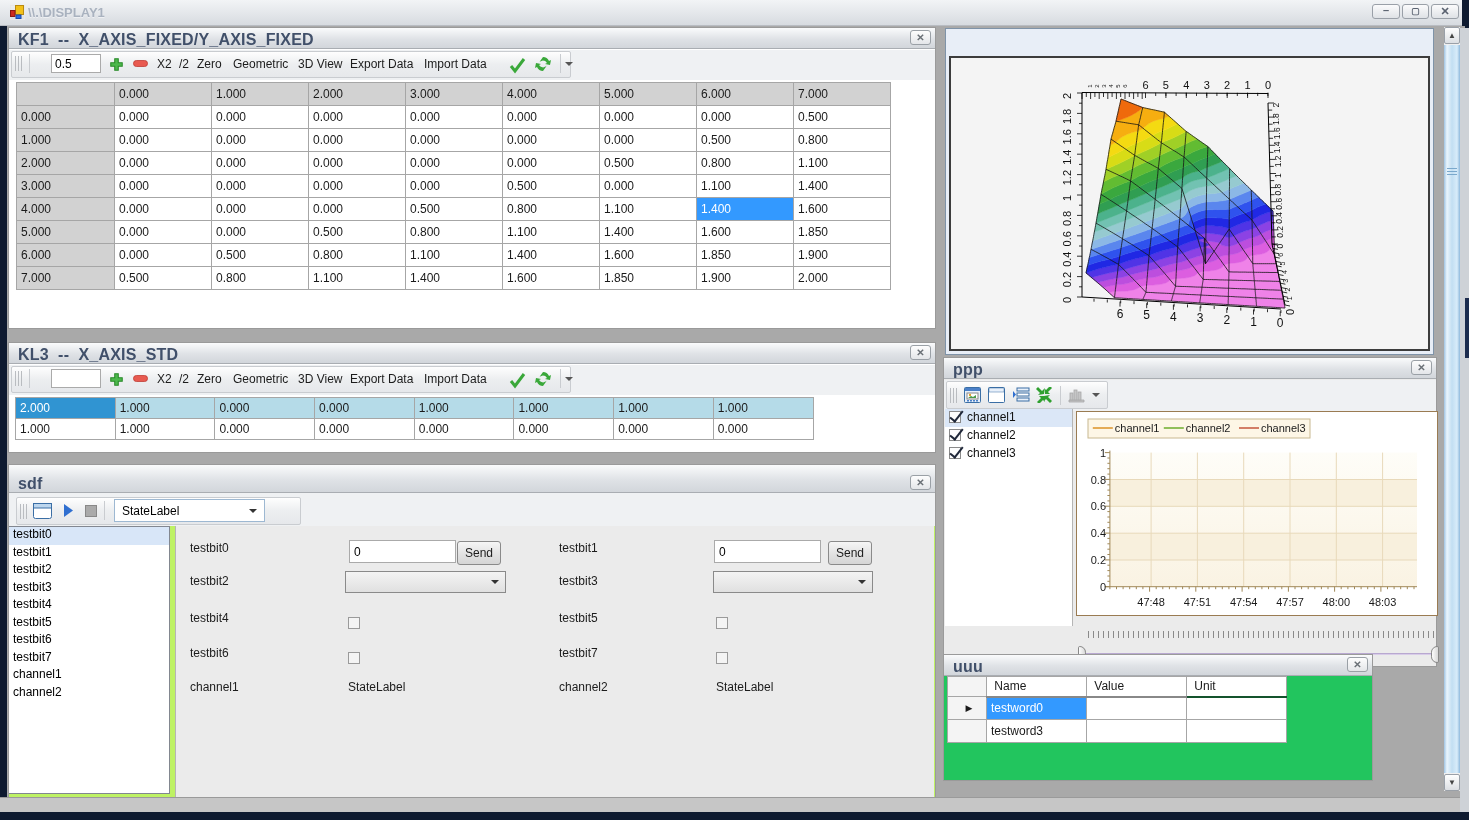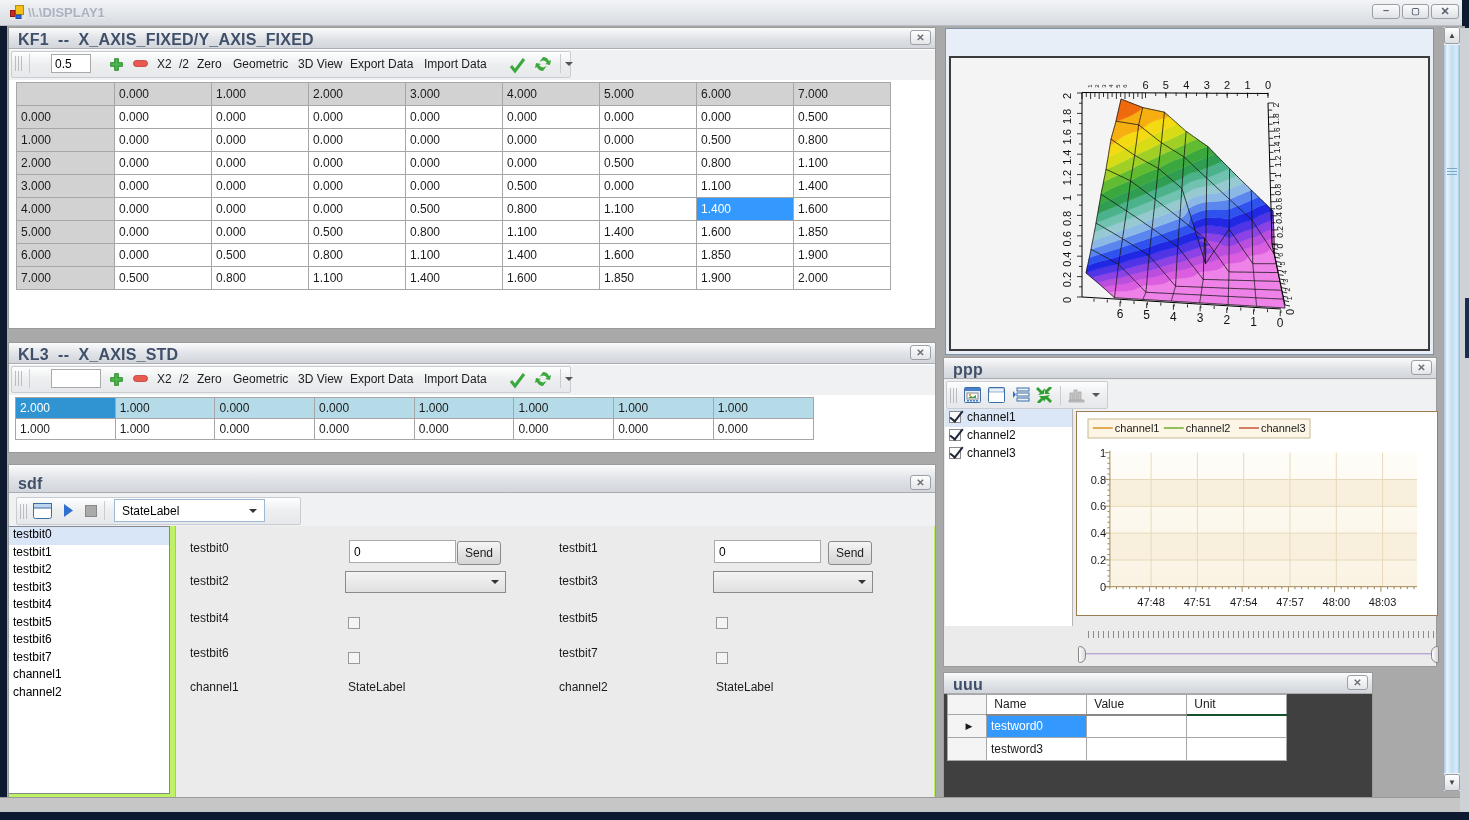--- a/index.html
+++ b/index.html
@@ -47,21 +47,21 @@
 
 <div class="panel" id="pKF1" style="left:8px;top:27px;width:928px;height:302px;background:#fff">
  <div class="phead">
       <b>KF1&nbsp;&nbsp;--&nbsp;&nbsp;X_AXIS_FIXED/Y_AXIS_FIXED</b>
       <div class="pclose">✕</div>
     </div>
  <div class="toolbar" style="top:22px">
   <div class="tisland" style="left:2px;width:560px"></div>
   <div class="grip" style="left:6px"></div>
   <div class="tsep" style="left:20px"></div>
-  <input style="position: absolute; left: 42px; top: 4px; width: 40px; height: 19px; border: 1px solid rgb(170, 170, 170); font-size: 12px; padding-left: 3px; font-family: inherit;" value="0.5">
+  <input style="position: absolute; left: 42px; top: 4px; width: 50px; height: 19px; border: 1px solid rgb(170, 170, 170); font-size: 12px; padding-left: 3px; font-family: inherit;" value="0.5">
   <svg style="position:absolute;left:100px;top:7px" width="15" height="15" viewBox="0 0 17 17">
         <path d="M6.5 2h4v4.5H15v4h-4.5V15h-4v-4.5H2v-4h4.5z" fill="#4cb84c" stroke="#2a8a2a" stroke-width="1.2"></path>
       </svg>
   <svg style="position:absolute;left:124px;top:10px" width="15" height="7" viewBox="0 0 17 8">
         <rect x="0.5" y="0.5" width="16" height="7" rx="3.5" fill="#e85a50" stroke="#c04038" stroke-width="1"></rect>
       </svg>
   <span class="tlbl" style="left:148px">X2</span>
   <span class="tlbl" style="left:170px">/2</span>
   <span class="tlbl" style="left:188px">Zero</span>
   <span class="tlbl" style="left:224px">Geometric</span>
@@ -723,21 +723,21 @@
  </svg>
  </div>
  <div id="pppslider" style="position:absolute;left:138px;top:272px;width:354px;height:34px">
   <div style="position:absolute;left:6px;top:1px;right:2px;height:7px;background:repeating-linear-gradient(90deg,#8a8a8a 0 1px,transparent 1px 5px)"></div>
   <div style="position:absolute;left:2px;top:23px;right:2px;height:2px;background:#d8cce8;border-top:1px solid #b8a8d0"></div>
   <div style="position:absolute;left:-4px;top:16px;width:8px;height:17px;background:linear-gradient(90deg,#fdfdfd,#d8d8d8);border:1px solid #888;border-radius:2px 7px 7px 2px"></div>
   <div style="position:absolute;right:-3px;top:16px;width:8px;height:17px;background:linear-gradient(90deg,#fdfdfd,#d8d8d8);border:1px solid #888;border-radius:7px 2px 2px 7px"></div>
  </div>
 </div>
 
-<div class="panel" id="pUUU" style="left:943px;top:672px;width:430px;height:127px;background:#404040">
+<div class="panel" id="pUUU" style="left:943px;top:654px;width:430px;height:127px;background:#22c55e">
  <div class="phead">
       <b>uuu</b>
       <div class="pclose">✕</div>
     </div>
  <div id="uuugrid" style="position:absolute;left:3px;top:21px">
       <table class="grid">
         <colgroup>
           <col style="width:39px">
           <col style="width:100px">
           <col style="width:100px">

